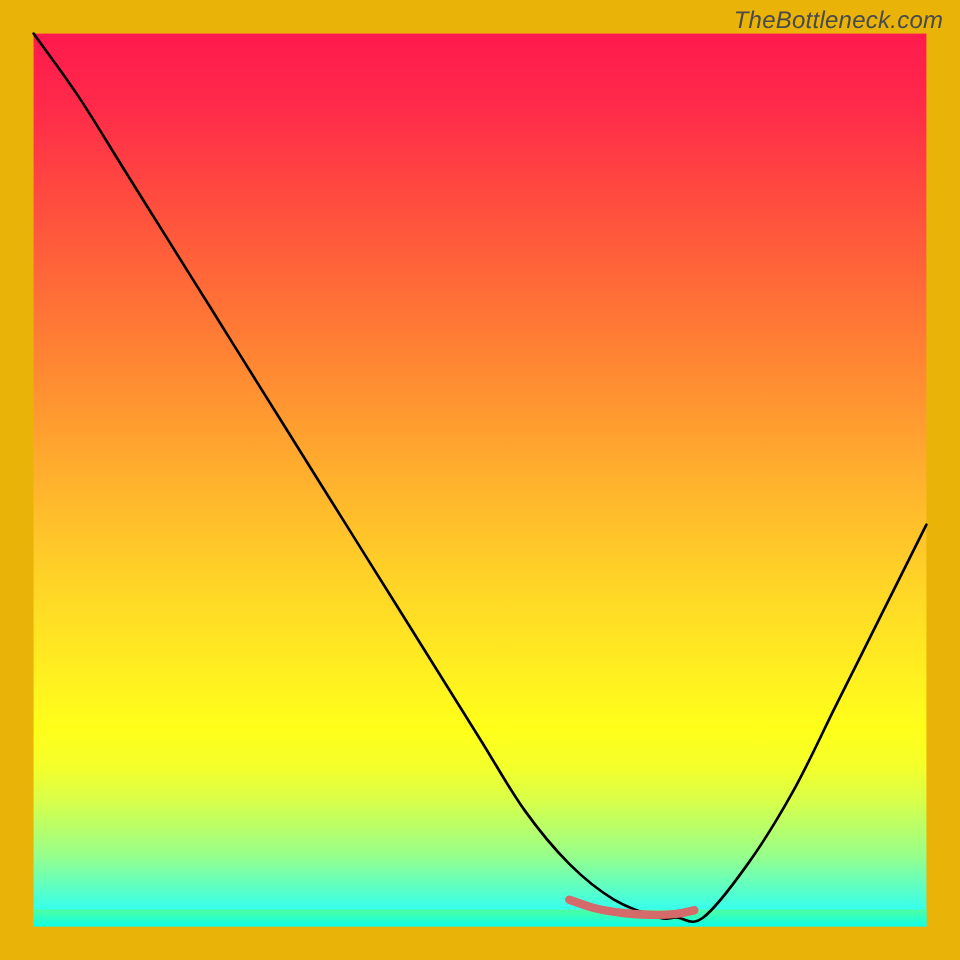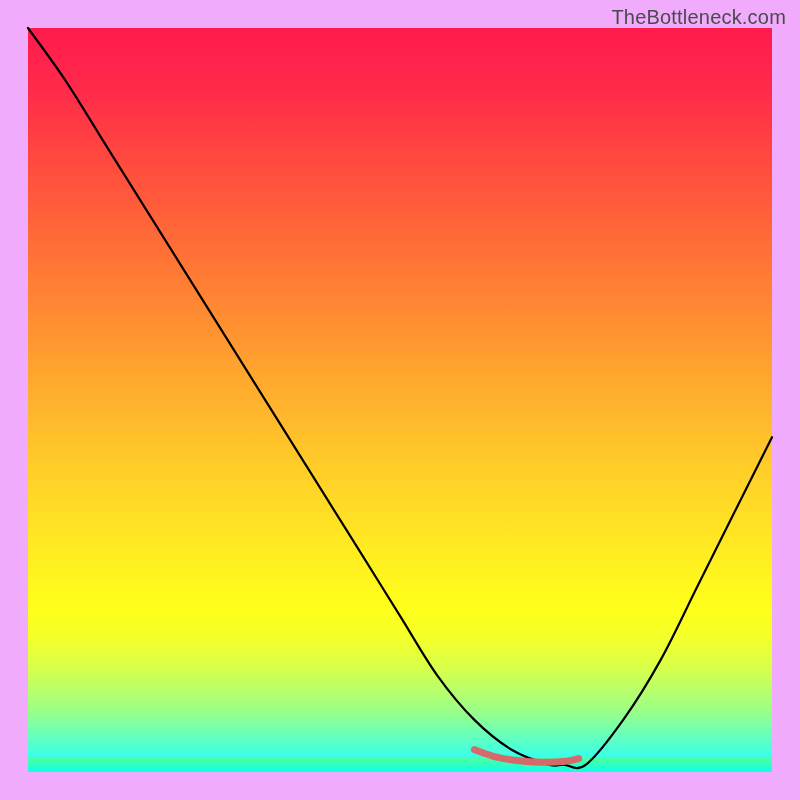--- a/index.html
+++ b/index.html
@@ -10,21 +10,22 @@
     background: #000;
     overflow: hidden;
     font-family: Arial, Helvetica, sans-serif;
   }
   .frame {
     position: absolute;
     left: 0;
     top: 0;
     width: 800px;
     height: 800px;
-    background: #f0abfc;
+    background: #eab308;
+    font-style: italic;
   }
   .plot-area {
     position: absolute;
     left: 28px;
     top: 28px;
     width: 744px;
     height: 744px;
     background: linear-gradient(to bottom,
       #ff1a4d 0%,
       #ff2a4a 8%,

